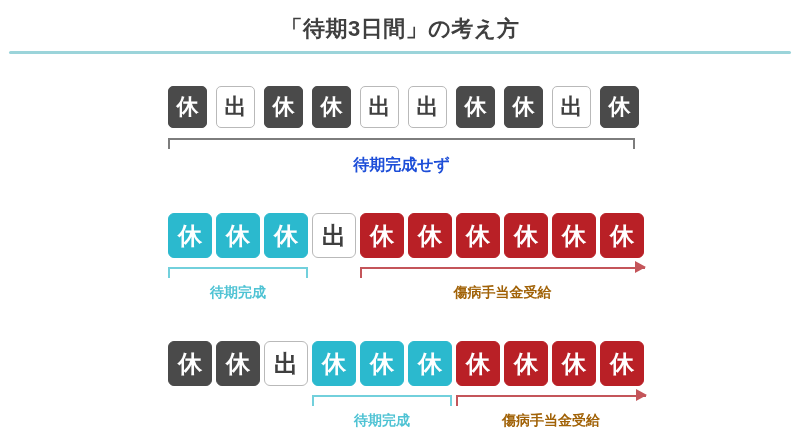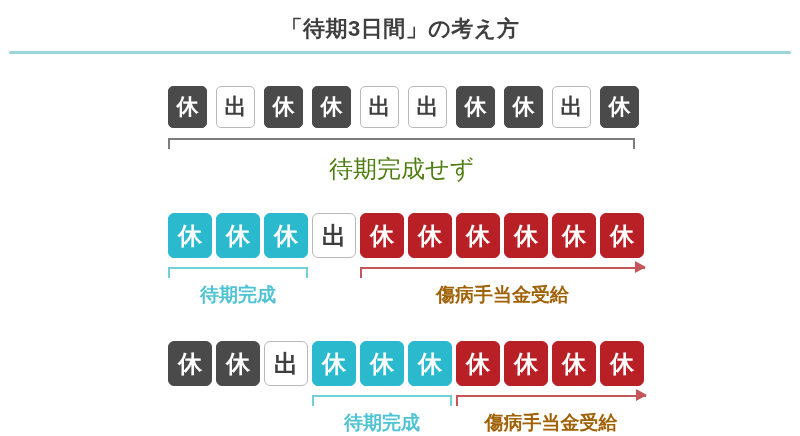--- a/index.html
+++ b/index.html
@@ -134,28 +134,28 @@
     top: -6px;
     width: 0;
     height: 0;
     border-top: 6px solid transparent;
     border-bottom: 6px solid transparent;
     border-left: 11px solid currentColor;
   }
 
   .bracket-label {
     margin-top: 6px;
-    font-size: 19px;
+    font-size: 14px;
     font-weight: 700;
     white-space: nowrap;
     line-height: 1.2;
   }
 
   .c-gray .bar, .c-gray .tick { background: #7d7d7d; }
-  .c-gray .bracket-label { color: #4d7c0f; font-weight: 400; font-size: 24px; }
+  .c-gray .bracket-label { color: #1d4ed8; font-weight: 700; font-size: 16px; }
 
   .c-teal .bar, .c-teal .tick { background: #72d0dc; }
   .c-teal .bracket-label { color: #4fc3d4; }
 
   .c-red  .bar, .c-red  .tick { background: #c4555a; }
   .c-red  .bracket-label { color: #a16207; }
   .c-red  .arrow { color: #c4555a; }
 </style>
 </head>
 <body>

